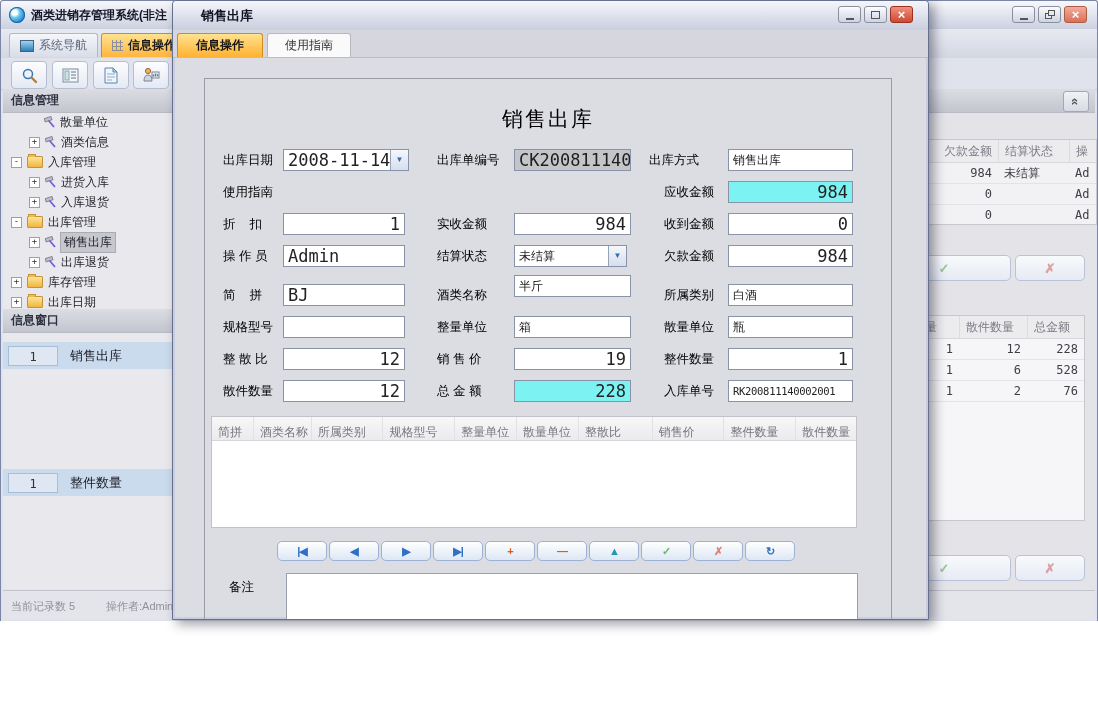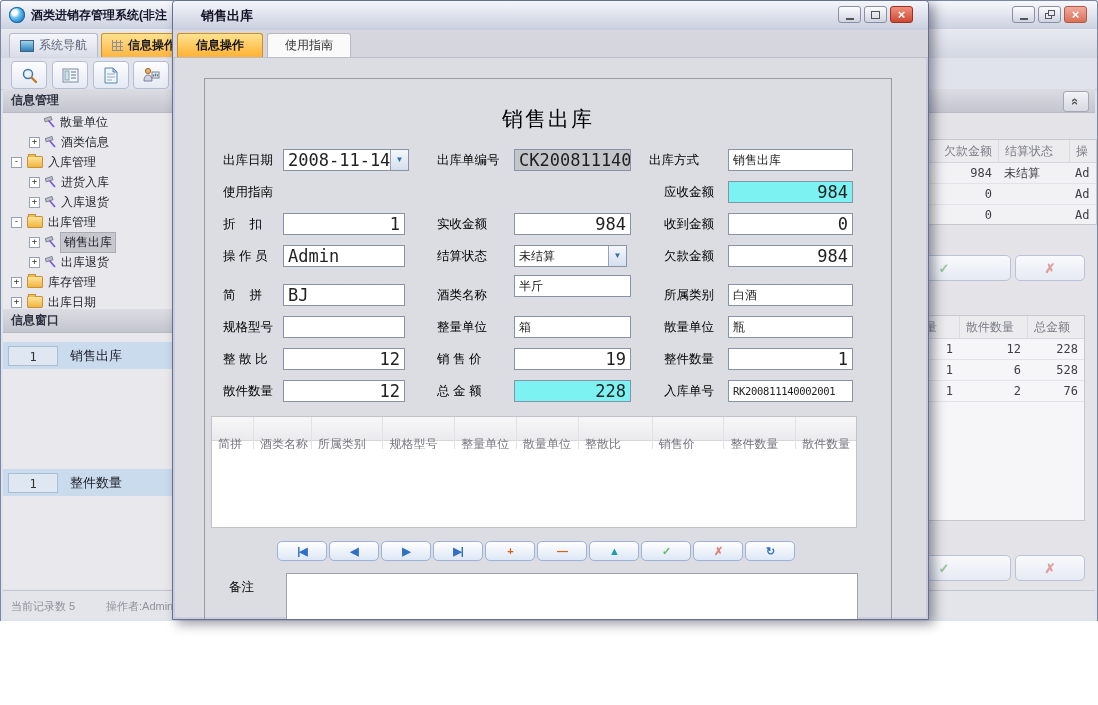--- a/index.html
+++ b/index.html
@@ -111,21 +111,21 @@
   .finput.ro{background:#c3c5c9;color:#1e1e1e}
   .mono{font-family:"DejaVu Sans Mono",monospace;font-size:17px}
   .mono.sm{font-size:10.5px;letter-spacing:-.3px}
   .combo{padding-right:21px}
   .arrow{position:absolute;right:0;top:0;width:17px;height:20px;border-left:1px solid #96a2b8;
     background:linear-gradient(#f4f7fb,#d6dfee);color:#2d6faf;font-size:8px;text-align:center;line-height:20px}
 
   .grid{position:absolute;left:38px;top:415px;width:646px;height:112px;border:1px solid #c2c2c8;background:#fff;box-sizing:border-box}
   .ghead{display:flex;height:23px;background:linear-gradient(#f7f7f8,#ebebee);border-bottom:1px solid #d5d5da;
     font-size:12px;color:#76767e}
-  .gcol{padding:16px 6px;line-height:23px;border-right:1px solid #e2e2e6;box-sizing:border-box;white-space:nowrap;overflow:hidden}
+  .gcol{padding:4px 6px;line-height:23px;border-right:1px solid #e2e2e6;box-sizing:border-box;white-space:nowrap;overflow:hidden}
   .loadbox{position:absolute;left:262px;top:43px;width:124px;height:32px;background:#fff;border:1px solid #a8a8b0;
     box-shadow:0 0 0 3px #efeff2,0 0 0 4px #c9c9cf;display:flex;align-items:center;justify-content:center;gap:8px;
     font-size:12px;font-weight:bold;color:#111}
   .spin{width:15px;height:15px;position:relative;flex:0 0 15px}
   .spin::before{content:"";position:absolute;left:6px;top:6px;width:3px;height:3px;border-radius:50%;background:#8a9a8a;
     box-shadow:0 -6px 0 #c2c6c2,4px -4px 0 #b2bcb2,6px 0 0 #94ae94,4px 4px 0 #7fa87f,
                0 6px 0 #9bbb9b,-4px 4px 0 #bdc7bd,-6px 0 0 #d2d6d2,-4px -4px 0 #dfe2df}
 
   .navrow{position:absolute;left:104px;top:540px;display:flex;gap:2px}
   .nbtn{width:50px;height:20px;border:1px solid #9db1d6;border-radius:5px;

